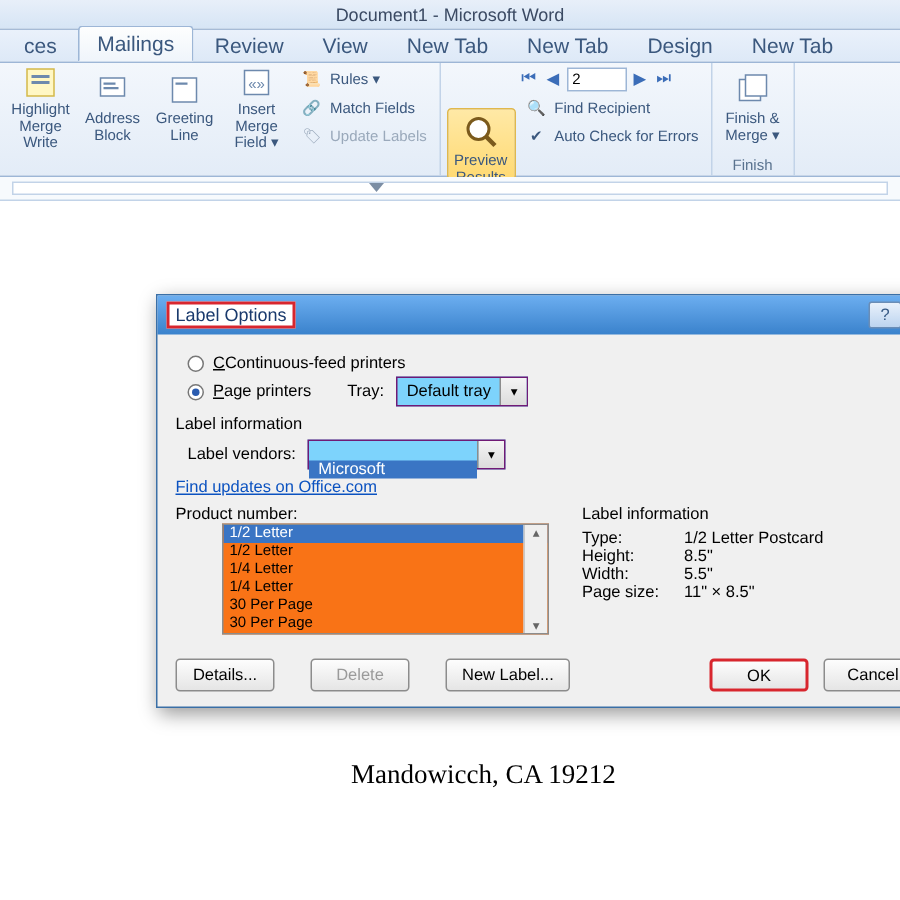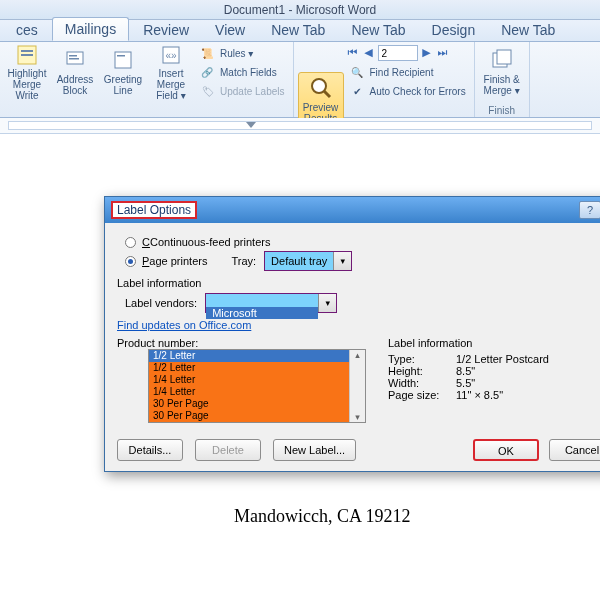--- a/index.html
+++ b/index.html
@@ -58,21 +58,21 @@
   .link { color:#0b52c0; text-decoration:underline; margin-top:4px; display:inline-block; }
   .cols { display:flex; gap:22px; margin-top:4px; }
   .listbox { width:218px; height:74px; border:1px solid #8c8c8c; background:#f97316; position:relative; overflow:hidden;margin-left:31px; }
   .listbox .sb { position:absolute; right:0; top:0; bottom:0; width:16px; background:#efefef; border-left:1px solid #c8c8c8; display:flex; flex-direction:column; justify-content:space-between; align-items:center; font-size:9px; color:#666; }
   .li { padding:0 4px; height:12px; line-height:12px; font-size:10px; }
   .li.sel { background:#3a75c4; color:#fff; }
   .infobox { font-size:11px; }
   .infobox .row { display:flex; gap:6px;align-items:center; }
   .infobox .k { width:62px; }
   .dialog .btnrow { display:flex; justify-content:flex-end; gap:10px; padding:6px 12px 10px; }
-  .dialog .leftbtns { display:flex; gap:12px; position:absolute; left:12px; }
+  .dialog .leftbtns { display:flex; gap:24px; position:absolute; left:12px; }
   .winbtn { min-width:66px; height:22px; border:1px solid #8c8c8c; background:linear-gradient(#fdfdfd,#e5e5e5); border-radius:3px; font-size:11px; text-align:center; line-height:20px; padding:0 10px; }
   .winbtn.disabled { color:#9a9a9a; }
   .winbtn.hi { border:2px solid #d8262e; }
 </style>
 </head>
 <body>
 
 <div class="titlebar">Document1 - Microsoft Word</div>
 
 <div class="tabstrip">

